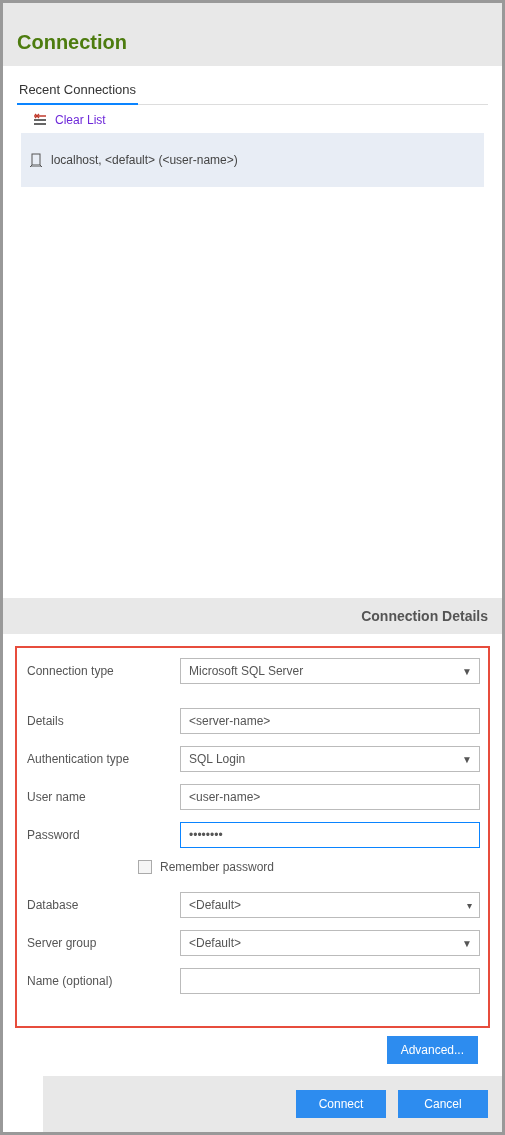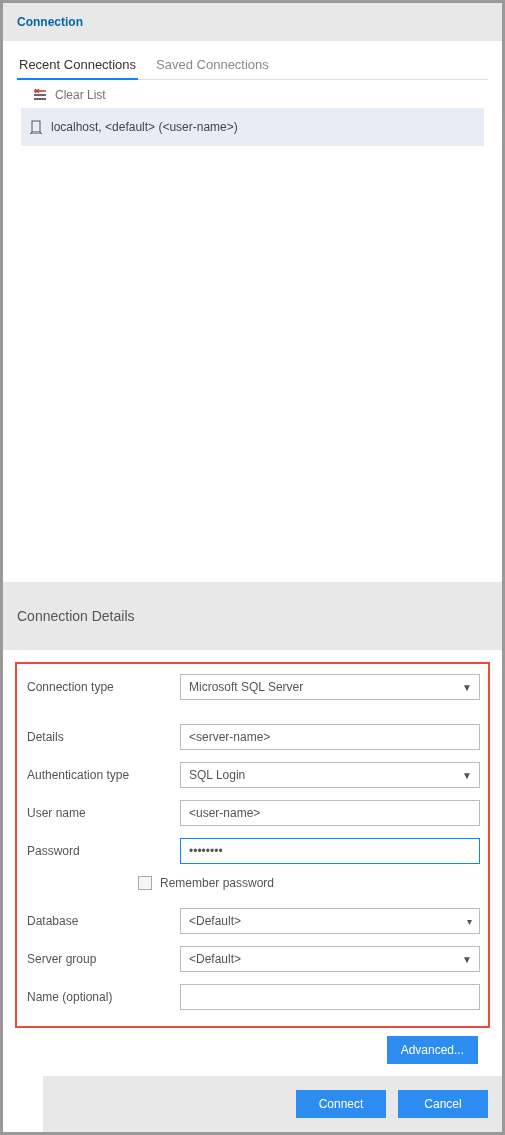--- a/index.html
+++ b/index.html
@@ -18,23 +18,24 @@
   height: 1135px;
   display: flex;
   flex-direction: column;
   background: #fff;
 }
 .header {
   background: #e8e8e8;
   padding: 12px 14px;
 }
 .header h1 {
-  font-size: 12px;
+  font-size: 20px;
   font-weight: 600;
-  color: #0369a1;
+  color: #4d7c0f;
+  margin-top: 16px;
 }
 .top-panel {
   padding: 10px 14px 0 14px;
   flex: 1;
   min-height: 0;
   overflow: hidden;
 }
 .tabs {
   display: flex;
   border-bottom: 1px solid #ddd;
@@ -49,42 +50,43 @@
 .tab.active {
   color: #333;
   border-bottom: 2px solid #0a84ff;
   margin-bottom: -1px;
 }
 .clear-row {
   display: flex;
   align-items: center;
   padding: 8px 4px 6px 16px;
   font-size: 12px;
-  color: #737373;
+  color: #6d28d9;
   cursor: pointer;
 }
 .clear-row svg { margin-right: 8px; }
 .conn-row {
   display: flex;
   align-items: center;
-  padding: 12px 8px;
+  padding: 20px 8px;
   margin: 0 4px;
   background: #e8edf5;
   font-size: 12px;
   color: #444;
   cursor: pointer;
 }
 .conn-row svg { margin-right: 8px; flex-shrink: 0; }
 
 .details-header {
   background: #e8e8e8;
-  padding: 26px 14px;
+  padding: 10px 14px;
   font-size: 14px;
-  font-weight: 400;
-  color: #555;
+  font-weight: 700;
+  color: #555;
+  text-align: right;
 }
 .details-panel {
   padding: 12px;
 }
 .highlight-box {
   border: 2px solid #e74c3c;
   padding: 10px 8px 16px 8px;
 }
 .form-row {
   display: flex;
@@ -174,21 +176,20 @@
 
 <div class="outer">
 
   <div class="header">
     <h1>Connection</h1>
   </div>
 
   <div class="top-panel">
     <div class="tabs">
       <div class="tab active">Recent Connections</div>
-      <div class="tab">Saved Connections</div>
     </div>
 
     <div class="clear-row">
       <svg width="14" height="14" viewBox="0 0 14 14">
         <line x1="1" y1="3" x2="13" y2="3" stroke="#c0392b" stroke-width="1.5"></line>
         <line x1="1" y1="7" x2="13" y2="7" stroke="#333" stroke-width="1.5"></line>
         <line x1="1" y1="11" x2="13" y2="11" stroke="#333" stroke-width="1.5"></line>
         <line x1="2" y1="1" x2="6" y2="5" stroke="#c0392b" stroke-width="1.3"></line>
         <line x1="6" y1="1" x2="2" y2="5" stroke="#c0392b" stroke-width="1.3"></line>
       </svg>
@@ -256,21 +257,21 @@
       </div>
 
       <div class="form-row">
         <div class="form-label">Server group</div>
         <div class="select-wrap">
           <div class="form-control" style="line-height:24px;">&lt;Default&gt;</div>
           <span class="select-arrow">▼</span>
         </div>
       </div>
 
-      <div class="form-row" style="margin-bottom:0">
+      <div class="form-row" style="margin-bottom:16px">
         <div class="form-label">Name (optional)</div>
         <input class="form-control" value="" style="">
       </div>
 
     </div>
 
     <div class="adv-row">
       <button class="btn btn-primary">Advanced...</button>
     </div>
   </div>

